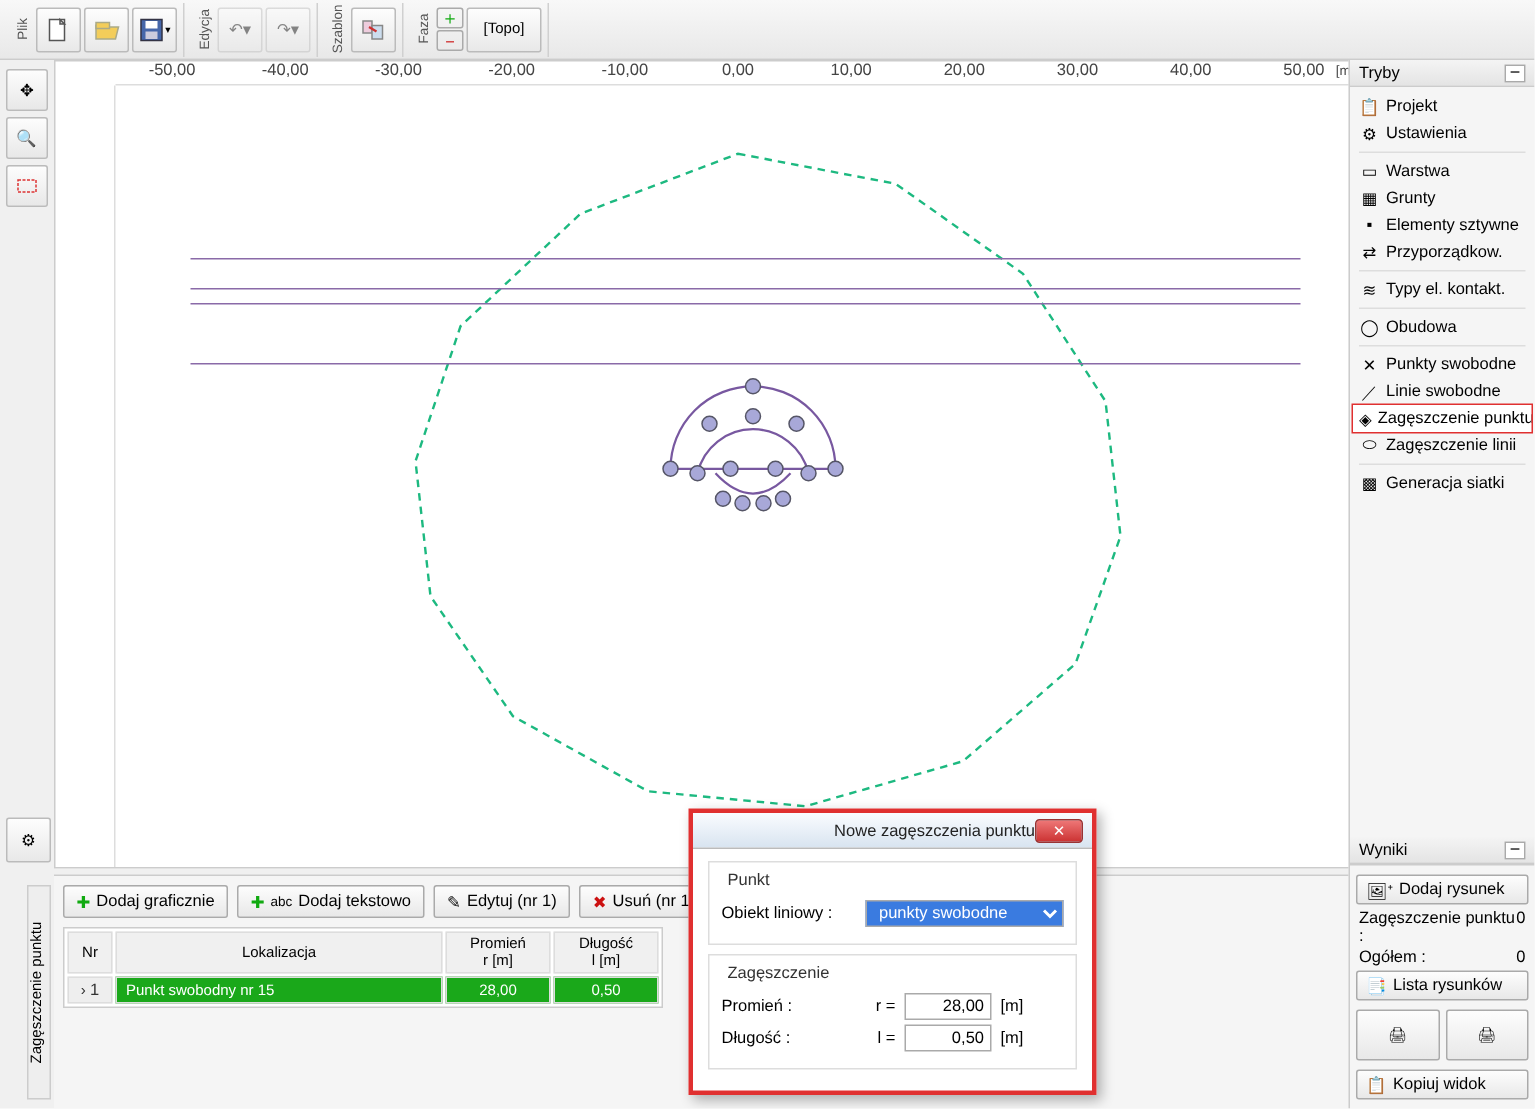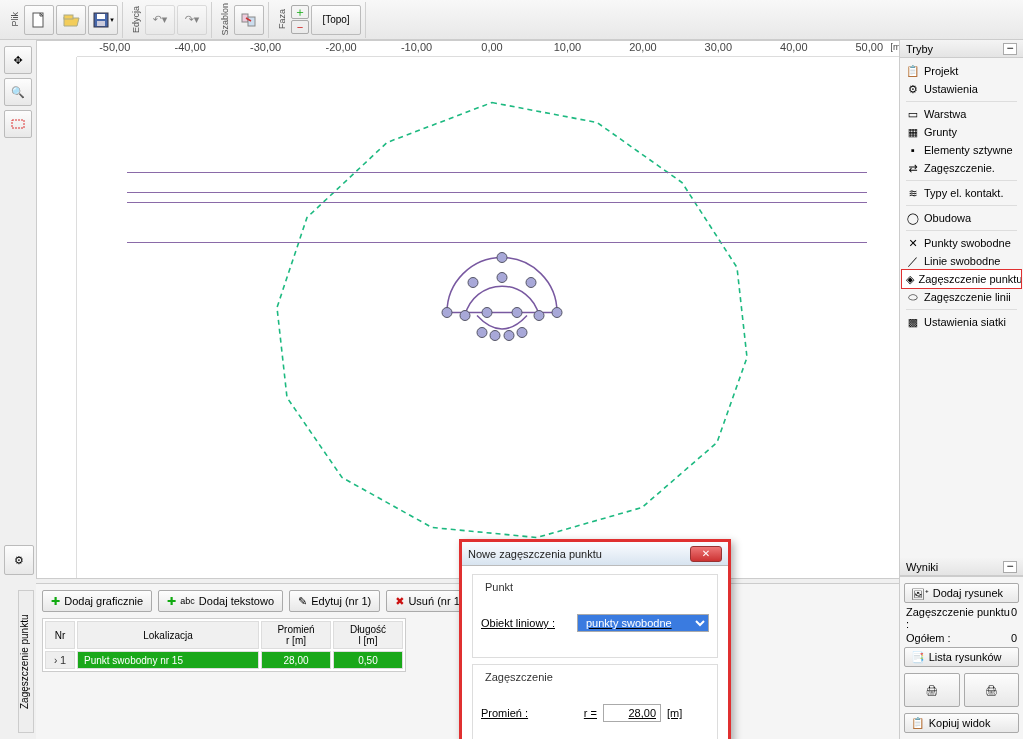--- a/index.html
+++ b/index.html
@@ -34,26 +34,26 @@
 .side-tab { position:absolute; left:-18px; bottom:6px; top:6px; width:16px; background:#eee; border:1px solid #ccc; writing-mode:vertical-rl; transform: rotate(180deg); font-size:10px; text-align:center; padding:4px 0; }
 .btn-row { display:flex; gap:6px; padding:6px; }
 .btn-row button { height:22px; padding: 2px 8px; background: linear-gradient(#fdfdfd, #e8e8e8); border:1px solid #aaa; border-radius:2px; cursor:pointer; display:flex; align-items:center; gap:4px; font-size:11px; }
 .table { margin: 0 6px; border:1px solid #ccc; background:#fff; }
 .table th, .table td { border:1px solid #ddd; padding:2px 6px; font-size:10px; text-align:center; }
 .table th { background:#f0f0f0; font-weight:normal; }
 .table tr.sel td { background:#1aa81a; color:#fff; }
 
 
 .dialog { position:absolute; left:459px; top:539px; width:272px; background:#fff; border:3px solid #e03030; box-shadow: 3px 3px 8px rgba(0,0,0,0.3); }
-.dialog-title { height:24px; background: linear-gradient(#fafcff, #d8e4f0); display:flex; align-items:center; padding:0 6px; font-size:11px; color:#222; justify-content:space-between; border-bottom:1px solid #bbb; }
+.dialog-title { height:24px; background: linear-gradient(#fafcff, #d8e4f0); display:flex; align-items:center; padding:0 6px; font-size:11px; color:#222; justify-content:flex-end; border-bottom:1px solid #bbb; }
 .dialog-close { width:32px; height:16px; background:linear-gradient(#e77,#c33); border:1px solid #933; border-radius:3px; color:#fff; display:flex; align-items:center; justify-content:center; font-size:10px; cursor:pointer; }
 .dialog-body { padding:8px 10px; }
-.fieldset { border:1px solid #ddd; padding:6px 8px 8px; margin-bottom:6px;text-decoration:underline; }
+.fieldset { border:1px solid #ddd; padding:6px 8px 8px; margin-bottom:6px; }
 .fieldset .legend { font-size:11px; color:#333; margin-bottom:4px; margin-top:-12px; background:#fff; display:inline-block; padding:0 4px; }
-.form-row { display:flex; align-items:center; gap:6px; margin:17px 0; font-size:11px; }
+.form-row { display:flex; align-items:center; gap:6px; margin:3px 0; font-size:11px; }
 .form-row label { flex:0 0 90px; }
 .form-row .sym { width: 20px; text-align:right; }
 .form-row input, .form-row select { flex:1; height:18px; border:1px solid #aaa; padding:0 4px; font-size:11px; }
 .form-row .num { width:58px; flex:none; text-align:right; }
 .form-row .unit { width:24px; }
 select.highlight { background:#3a7be0; color:#fff; }
 
 
 .right-panel { position:absolute; right:0; top:40px; width:124px; bottom:0; background:#f5f5f5; border-left:1px solid #ccc; display:flex; flex-direction:column; }
 .panel-header { height:18px; background:linear-gradient(#f4f4f4,#e4e4e4); border-bottom:1px solid #ccc; padding:2px 6px; font-size:11px; display:flex; justify-content:space-between; align-items:center; }
@@ -210,21 +210,21 @@
       </button>
     <button>
         <span>✎</span>
         <span>Edytuj (nr 1)</span>
       </button>
     <button>
         <span style="color:#c11">✖</span>
         <span>Usuń (nr 1)</span>
       </button>
   </div>
-  <table class="table" style="width:364px;">
+  <table class="table" style="width:400px;">
     <thead>
         <tr>
       <th style="width:30px">Nr</th>
       <th>Lokalizacja</th>
       <th style="width:70px;white-space:pre-line">Promień
 r [m]</th>
       <th style="width:70px;white-space:pre-line">Długość
 l [m]</th>
     </tr>
       </thead>
@@ -293,21 +293,21 @@
       <div class="tree-item">
         <span class="ic">▦</span>
         <span>Grunty</span>
       </div>
       <div class="tree-item">
         <span class="ic">▪</span>
         <span>Elementy sztywne</span>
       </div>
       <div class="tree-item">
         <span class="ic">⇄</span>
-        <span>Zagęszczenie.</span>
+        <span>Przyporządkow.</span>
       </div>
       <div class="tree-sep"></div>
       <div class="tree-item">
         <span class="ic">≋</span>
         <span>Typy el. kontakt.</span>
       </div>
       <div class="tree-sep"></div>
       <div class="tree-item">
         <span class="ic">◯</span>
         <span>Obudowa</span>
@@ -325,21 +325,21 @@
         <span class="ic">◈</span>
         <span>Zagęszczenie punktu</span>
       </div>
       <div class="tree-item">
         <span class="ic">⬭</span>
         <span>Zagęszczenie linii</span>
       </div>
       <div class="tree-sep"></div>
       <div class="tree-item">
         <span class="ic">▩</span>
-        <span>Ustawienia siatki</span>
+        <span>Generacja siatki</span>
       </div>
     </div>
   <div class="spacer"></div>
   <div class="panel-header">
     <span>Wyniki</span>
     <span class="minus-btn">−</span>
   </div>
   <div class="results">
     <button>
         <span>🖼⁺</span>

